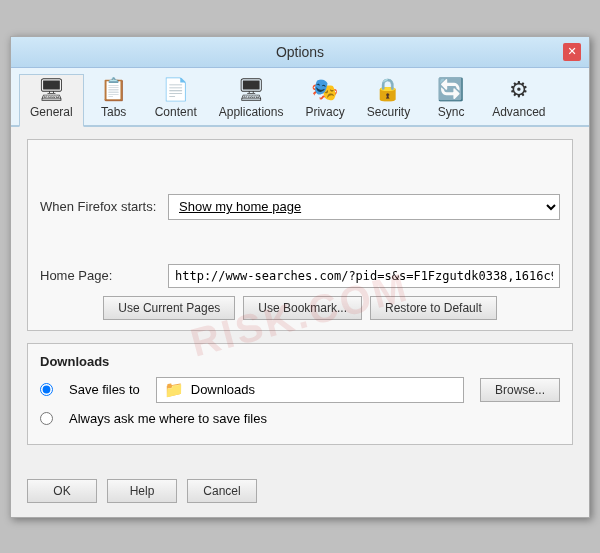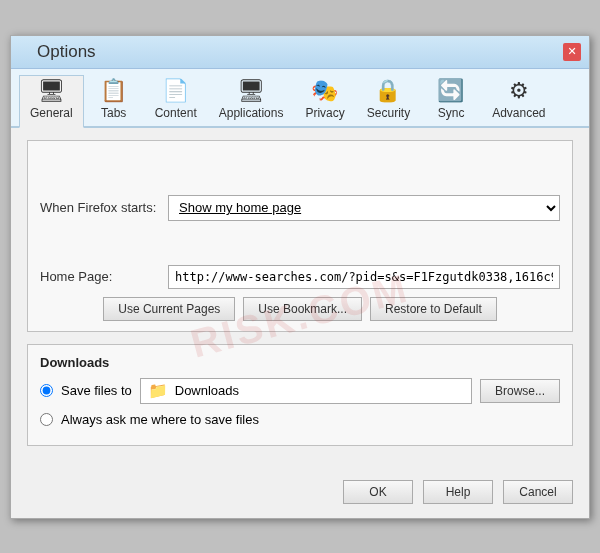--- a/index.html
+++ b/index.html
@@ -21,23 +21,24 @@
     }
     .title-bar {
       background: linear-gradient(to bottom, #d0e8f8, #b8d8f0);
       padding: 6px 8px;
       display: flex;
       align-items: center;
       justify-content: space-between;
       border-bottom: 1px solid #a0c0e0;
     }
     .title-text {
-      font-size: 17px;
-      color: #333;
-      flex: 1;
+      font-size: 14px;
+      color: #333;
+      flex: 1;
+      text-align: center;
     }
     .close-btn {
       background: #e05050;
       color: white;
       border: none;
       width: 18px;
       height: 18px;
       font-size: 11px;
       cursor: pointer;
       display: flex;
@@ -132,40 +133,40 @@
       padding: 4px 14px;
       border: 1px solid #aaa;
       background: linear-gradient(to bottom, #f8f8f8, #e0e0e0);
       font-size: 12px;
       cursor: pointer;
       color: #333;
     }
     .radio-row {
       display: flex;
       align-items: center;
-      gap: 8px;
+      gap: 16px;
       margin-bottom: 8px;
     }
     .path-box {
       flex: 1;
       padding: 3px 8px;
       border: 1px solid #aaa;
       background: white;
       display: flex;
       align-items: center;
       gap: 6px;
       height: 26px;
       font-size: 13px;
     }
     .path-icon {
       font-size: 16px;
     }
     .footer {
       display: flex;
-      justify-content: flex-end;
+      justify-content: flex-start;
       gap: 10px;
       padding: 10px 16px 14px 16px;
       background: #f0f0f0;
     }
     .content-wrapper {
       position: relative;
       overflow: hidden;
     }
   </style>
 </head>

